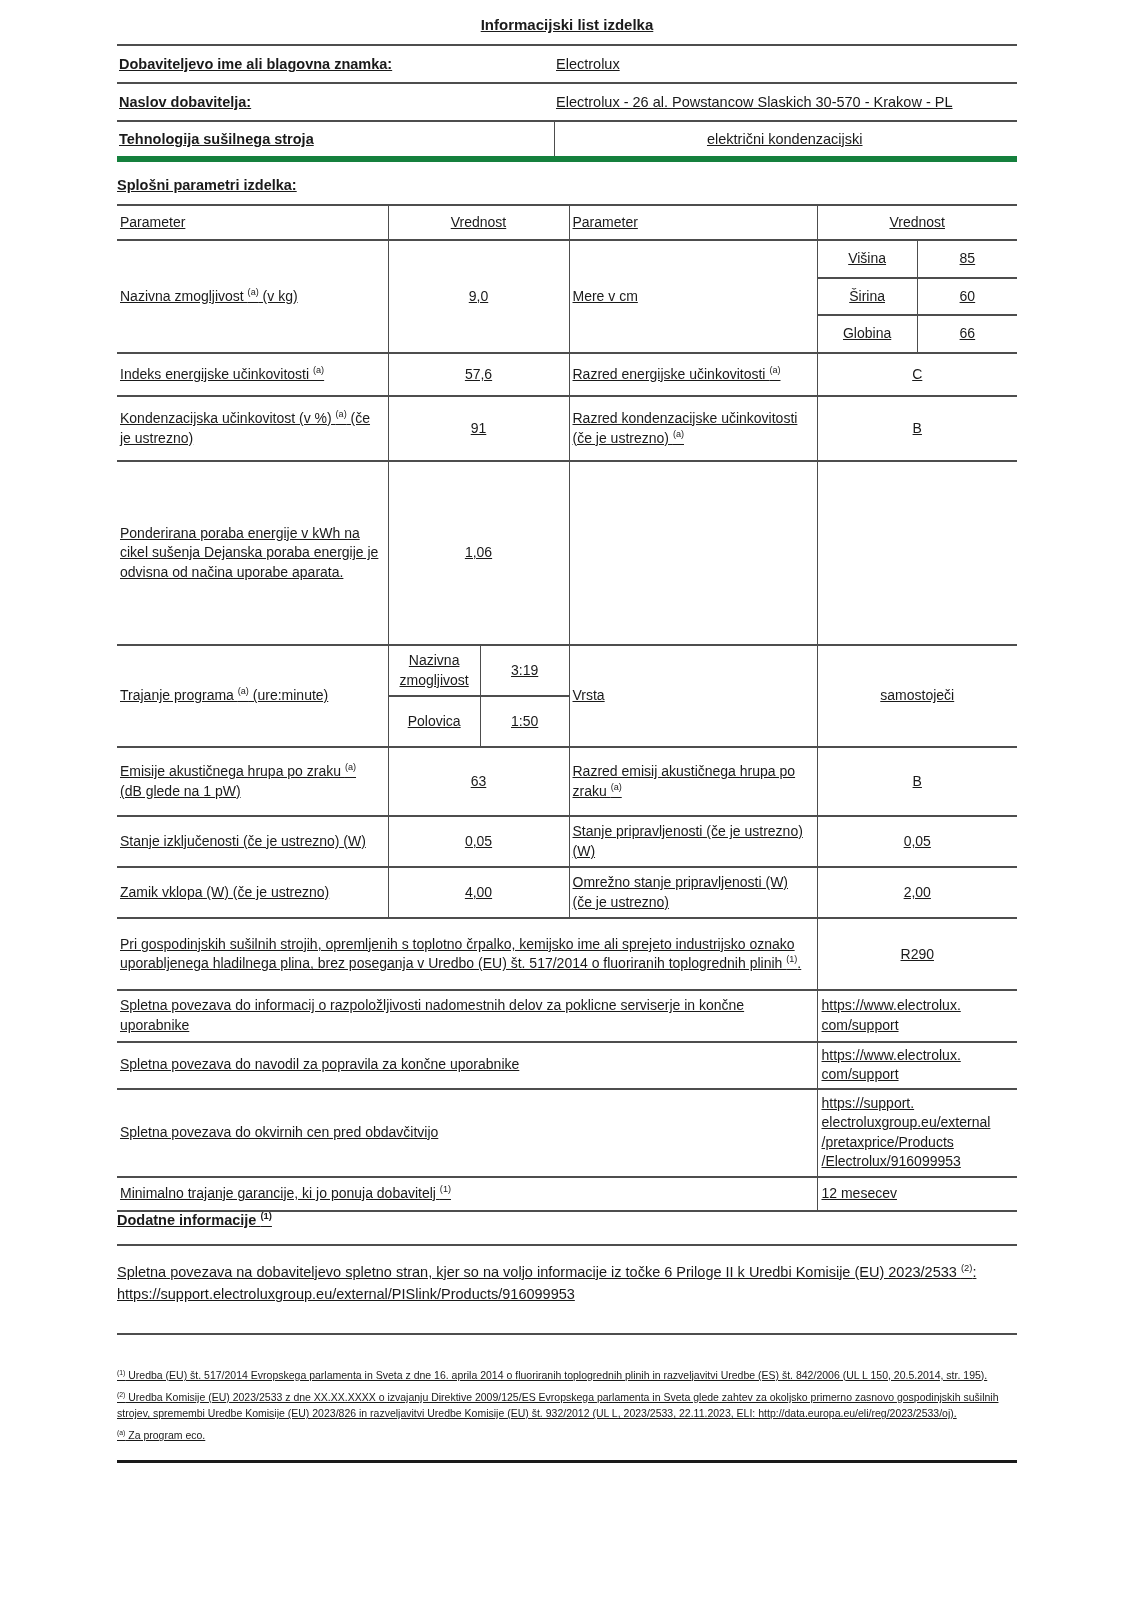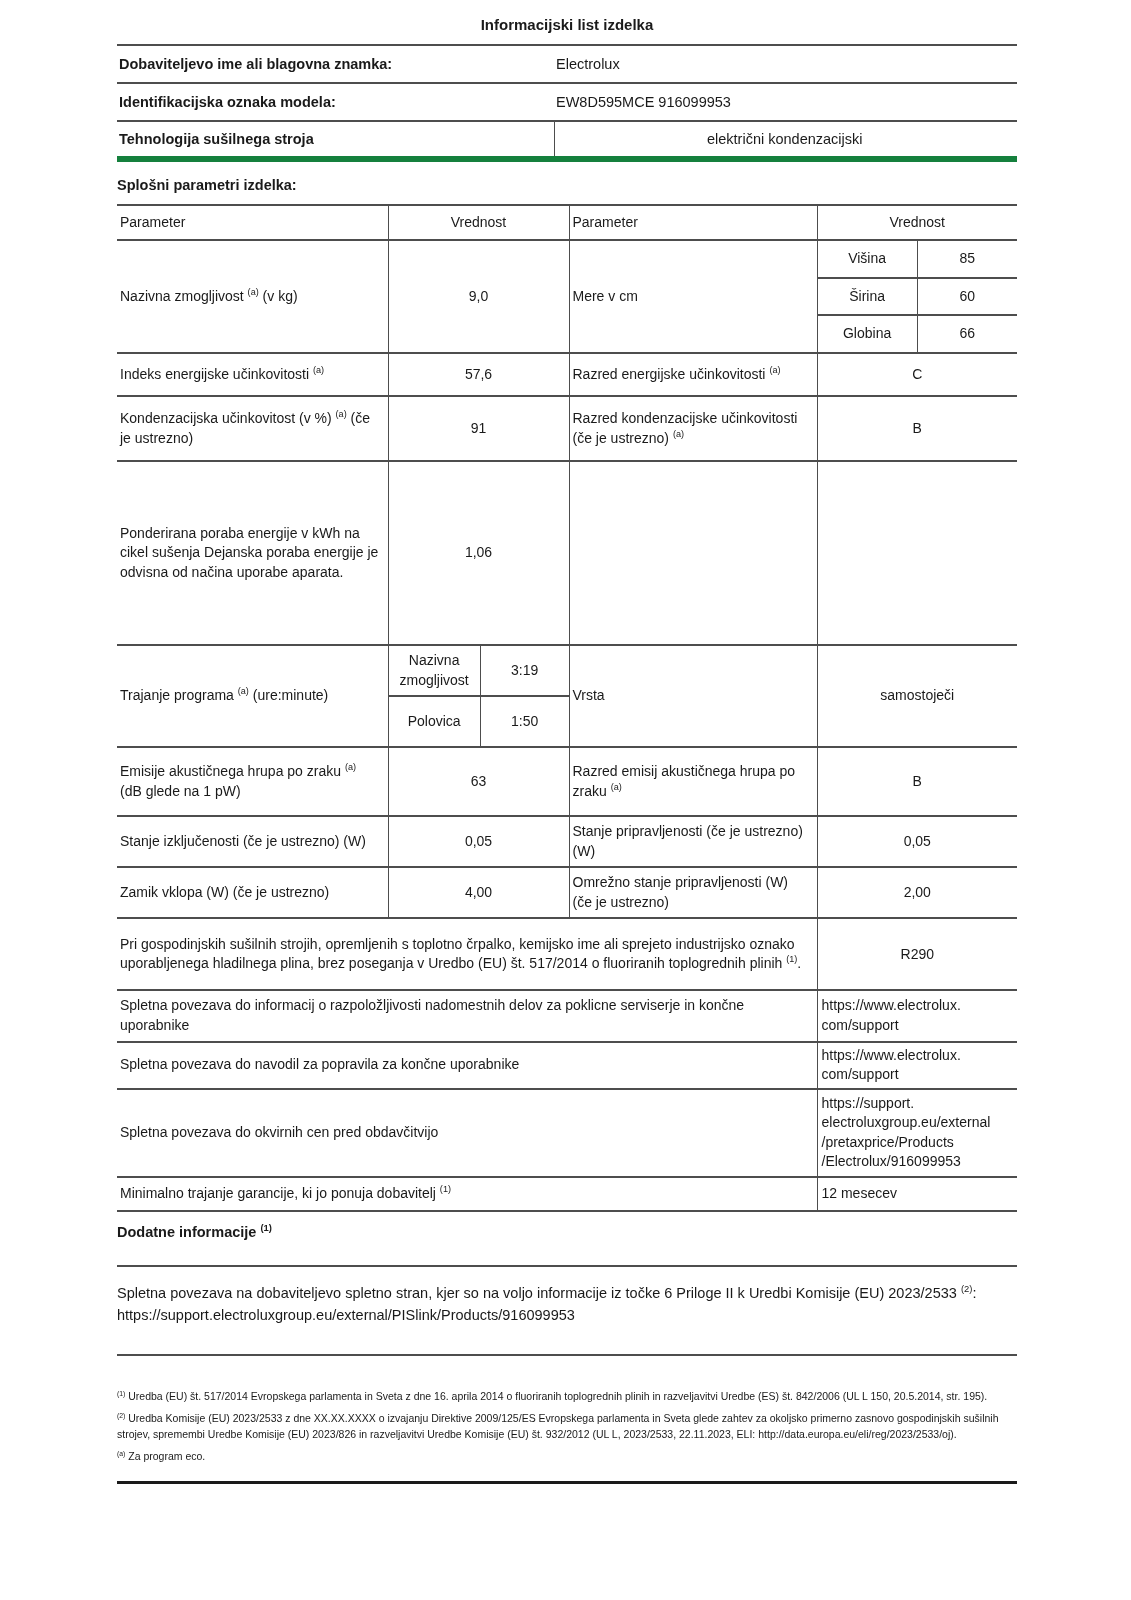--- a/index.html
+++ b/index.html
@@ -3,21 +3,21 @@
 <meta charset="utf-8">
 <style>
   * { margin: 0; padding: 0; box-sizing: border-box; }
   html, body { background: #ffffff; }
   body {
     width: 1131px; height: 1600px;
     font-family: "Liberation Sans", sans-serif;
     color: #1a1a1a;
     position: relative;
   }
-  .page { padding: 16px 114px 0 117px; }
+  .page { padding: 16px 114px 0 117px; text-decoration: underline; }
 
   .title {
     text-align: center; font-size: 15px; font-weight: bold;
     margin-bottom: 11px;
   }
 
   sup { font-size: 0.65em; vertical-align: super; line-height: 0; }
 
   
   table { border-collapse: collapse; width: 100%; table-layout: fixed; }
@@ -49,21 +49,21 @@
   .nested td + td { border-left: 1px solid #4d4d4d; margin-top: 16px; }
   .url-cell {
     text-align: left; white-space: pre-line; overflow-wrap: anywhere;
     padding: 3px 2px 3px 4px !important; line-height: 1.42;
   }
   .left-val { text-align: left; padding-left: 4px !important; }
 
   
   .subsection-title {
     font-weight: bold; font-size: 14.5px;
-    margin-top: 12px; padding-bottom: 25px;
+    margin-top: 0; padding-bottom: 16px;
     border-bottom: 2px solid #4d4d4d;
   }
   .link-paragraph {
     font-size: 14.5px; line-height: 1.55;
     margin-top: 15px;
   }
   .divider {
     border: none; border-top: 2px solid #4d4d4d;
     margin-top: 27px;
   }
@@ -85,22 +85,22 @@
     <colgroup>
         <col style="width:437px">
         <col style="width:463px">
       </colgroup>
     <tbody>
         <tr>
       <td class="tt-label">Dobaviteljevo ime ali blagovna znamka:</td>
       <td>Electrolux</td>
     </tr>
     <tr>
-      <td class="tt-label">Identifikacijska oznaka modela:</td>
-      <td>EW8D595MCE 916099953</td>
+      <td class="tt-label">Naslov dobavitelja:</td>
+      <td>Electrolux - 26 al. Powstancow Slaskich 30-570 - Krakow - PL</td>
     </tr>
     <tr>
       <td class="tt-label">Tehnologija sušilnega stroja</td>
       <td class="tt-divided">električni kondenzacijski</td>
     </tr>
   </tbody>
     </table>
 
   <div class="section-title">Splošni parametri izdelka:</div>
 

